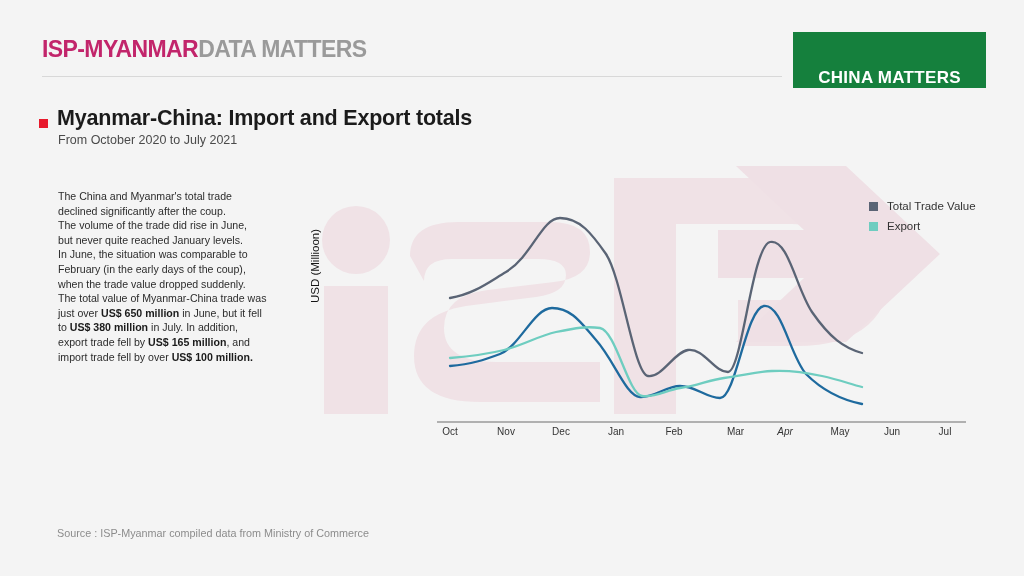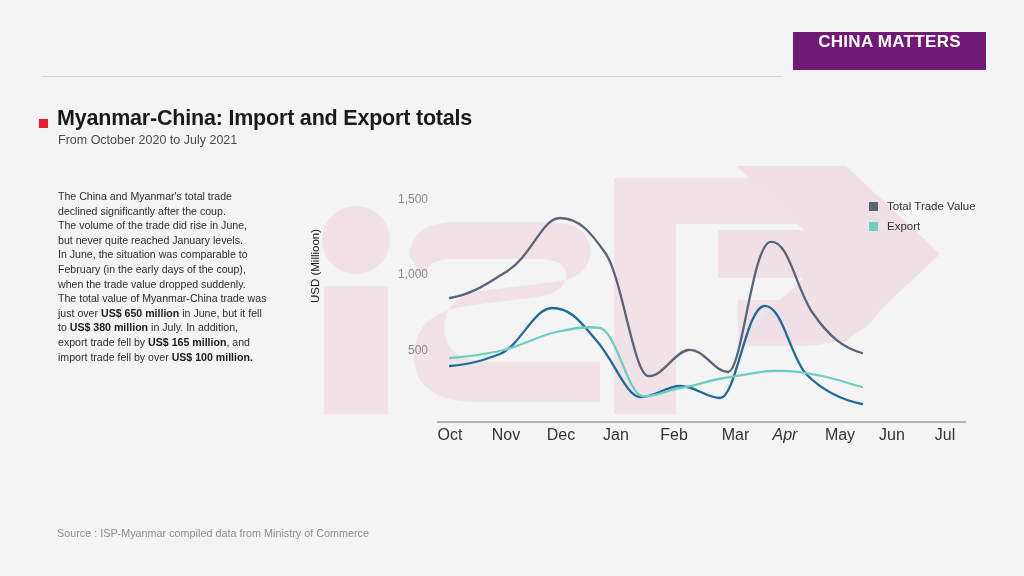--- a/index.html
+++ b/index.html
@@ -16,24 +16,24 @@
     font-size:23px; font-weight:bold; letter-spacing:-0.6px;
     white-space:nowrap;
   }
   #logo .isp { color:#c2256b; }
   #logo .dm  { color:#9a9a9a; }
   #header-rule {
     position:absolute; left:42px; top:76px; width:740px; height:1px;
     background:#d8d8d8;
   }
   #china-badge {
-    position:absolute; left:793px; top:32px; width:193px; height:38px;
-    background:#701a75;
+    position:absolute; left:793px; top:32px; width:193px; height:56px;
+    background:#15803d;
     color:#ffffff; font-size:17px; font-weight:bold; letter-spacing:0.3px;
-    display:flex; align-items:flex-start; justify-content:center;
+    display:flex; align-items:flex-end; justify-content:center;
   }
   
   #title-bullet {
     position:absolute; left:39px; top:119px; width:9px; height:9px;
     background:#e8192c;
   }
   #title {
     position:absolute; left:57px; top:106px;
     font-size:21.5px; font-weight:bold; color:#1b1b1b; letter-spacing:-0.2px;
     white-space:nowrap;
@@ -59,39 +59,42 @@
     transform:rotate(-90deg); transform-origin:center;
     font-size:11.5px; color:#141414; white-space:nowrap;
   }
   .ytick {
     position:absolute; right:0; text-align:right;
     font-size:12px; color:#8a8a8a; white-space:nowrap;
   }
   #ytick-wrap { position:absolute; left:104px; top:0; width:40px; height:290px; }
   #xtick-wrap { position:absolute; left:0; top:266px; width:712px; height:24px; }
   .xtick {
-    position:absolute; font-size:16px; color:#333333;
+    position:absolute; font-size:10px; color:#333333;
     text-align:center; white-space:nowrap; transform:translateX(-50%);
   }
   
   #legend { position:absolute; left:869px; top:196px; width:140px; }
   .legend-row { display:flex; align-items:center; height:20px; margin-bottom:0px; }
   .legend-swatch { width:9px; height:9px; margin-right:9px; flex:0 0 auto; }
   .legend-label { font-size:11.5px; color:#333333; white-space:nowrap; }
   
   #footer-rule { position:absolute; left:0; top:508px; width:1024px; height:0px; }
   #source {
     position:absolute; left:57px; top:527px;
     font-size:10.8px; color:#8c8c8c; white-space:nowrap;
   }
 </style>
 </head>
 <body>
 
 <div id="header">
+  <div id="logo">
+    <span class="isp">ISP-MYANMAR</span><span class="dm">DATA MATTERS</span>
+  </div>
   <div id="header-rule"></div>
   <div id="china-badge">
     <span>CHINA MATTERS</span>
   </div>
 </div>
 
 <div id="title-bullet"></div>
 <div id="title">Myanmar-China: Import and Export totals</div>
 <div id="subtitle">From October 2020 to July 2021</div>
 
@@ -120,25 +123,20 @@
       <path d="M330 18 h62 v236 h-62 z"></path>
       <path d="M392 18 h120 q96 0 96 84 q0 84 -96 84 h-58 v-46 h54 q44 0 44 -38 q0 -38 -44 -38 h-116 z"></path>
     </g>
     <g fill="#efe0e5">
       <path d="M452 6 h110 l94 88 l-94 88 h-110 l68 -64 h-86 v-48 h86 z"></path>
     </g>
   </svg>
 
   <div id="y-axis-title">USD (Millioon)</div>
 
-  <div id="ytick-wrap">
-    <div class="ytick" style="top:32px;">1,500</div>
-    <div class="ytick" style="top:107px;">1,000</div>
-    <div class="ytick" style="top:183px;">500</div>
-  </div>
 
   <svg id="plot" viewBox="0 0 712 290">
 
     <line x1="153" y1="262" x2="682" y2="262" stroke="#6d6d6d" stroke-width="1"></line>
 
     <path fill="none" stroke="#5a6475" stroke-width="2.3" stroke-linecap="round" d="M 166 138
              C 190 134, 205 122, 222 112
              C 248 96, 258 58, 276 58
              C 296 58, 308 74, 322 94
              C 338 118, 350 214, 364 216

